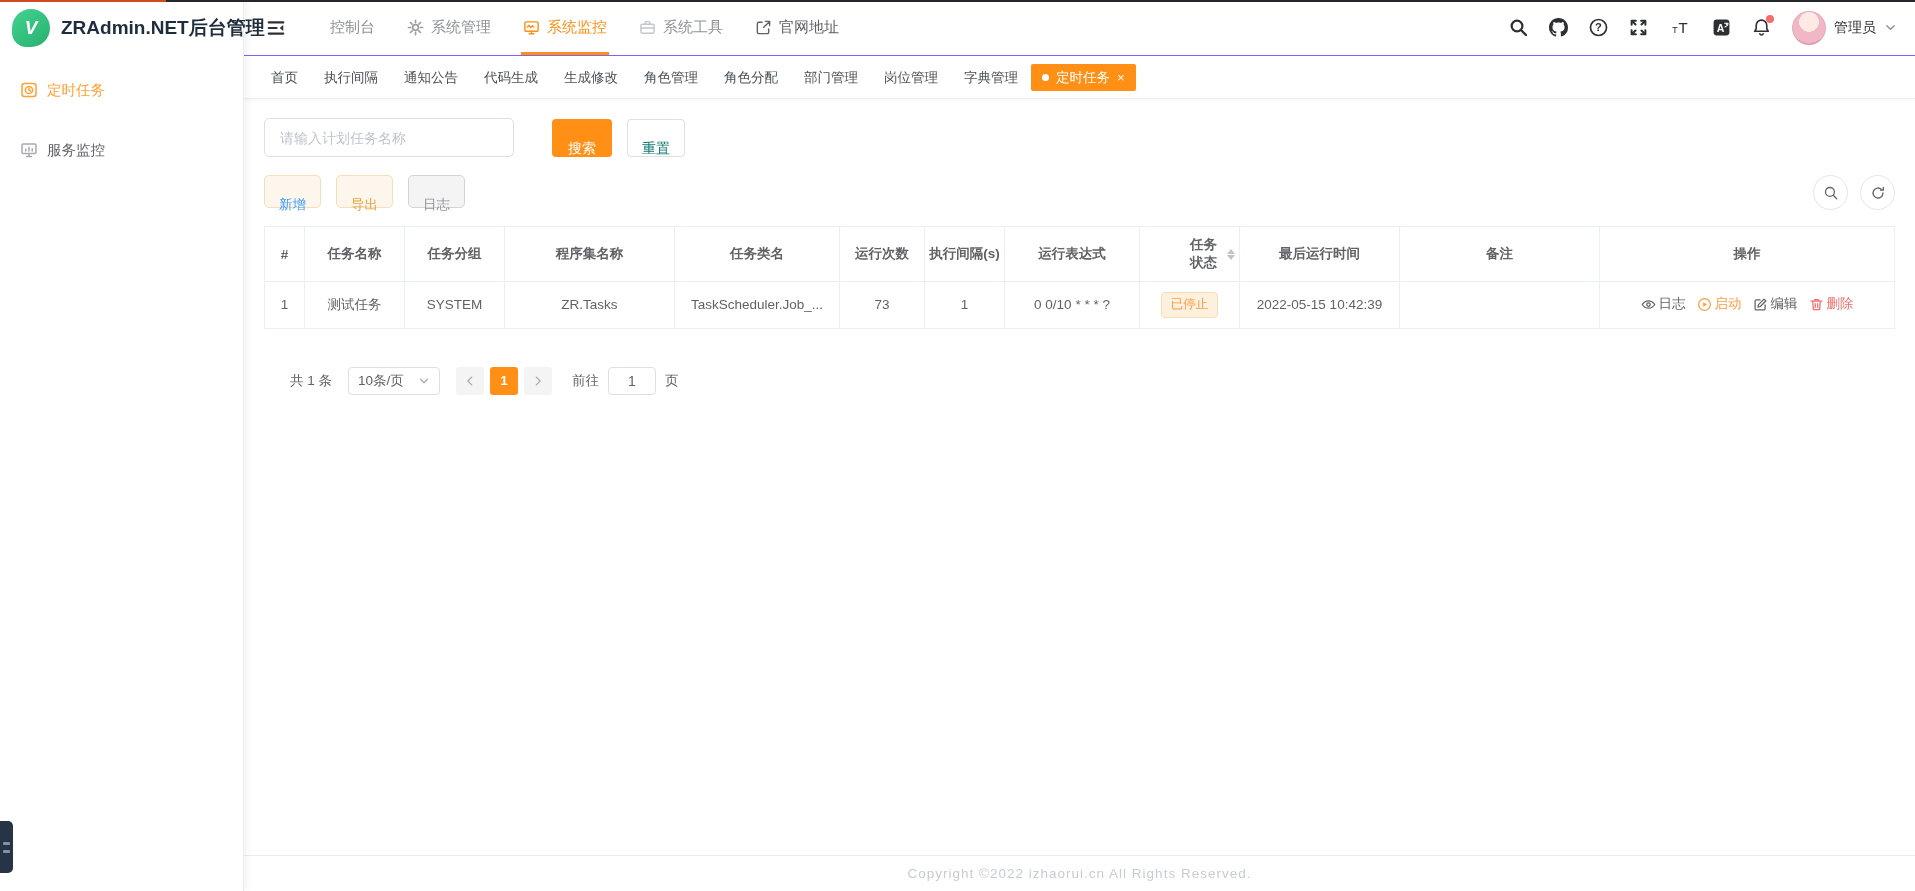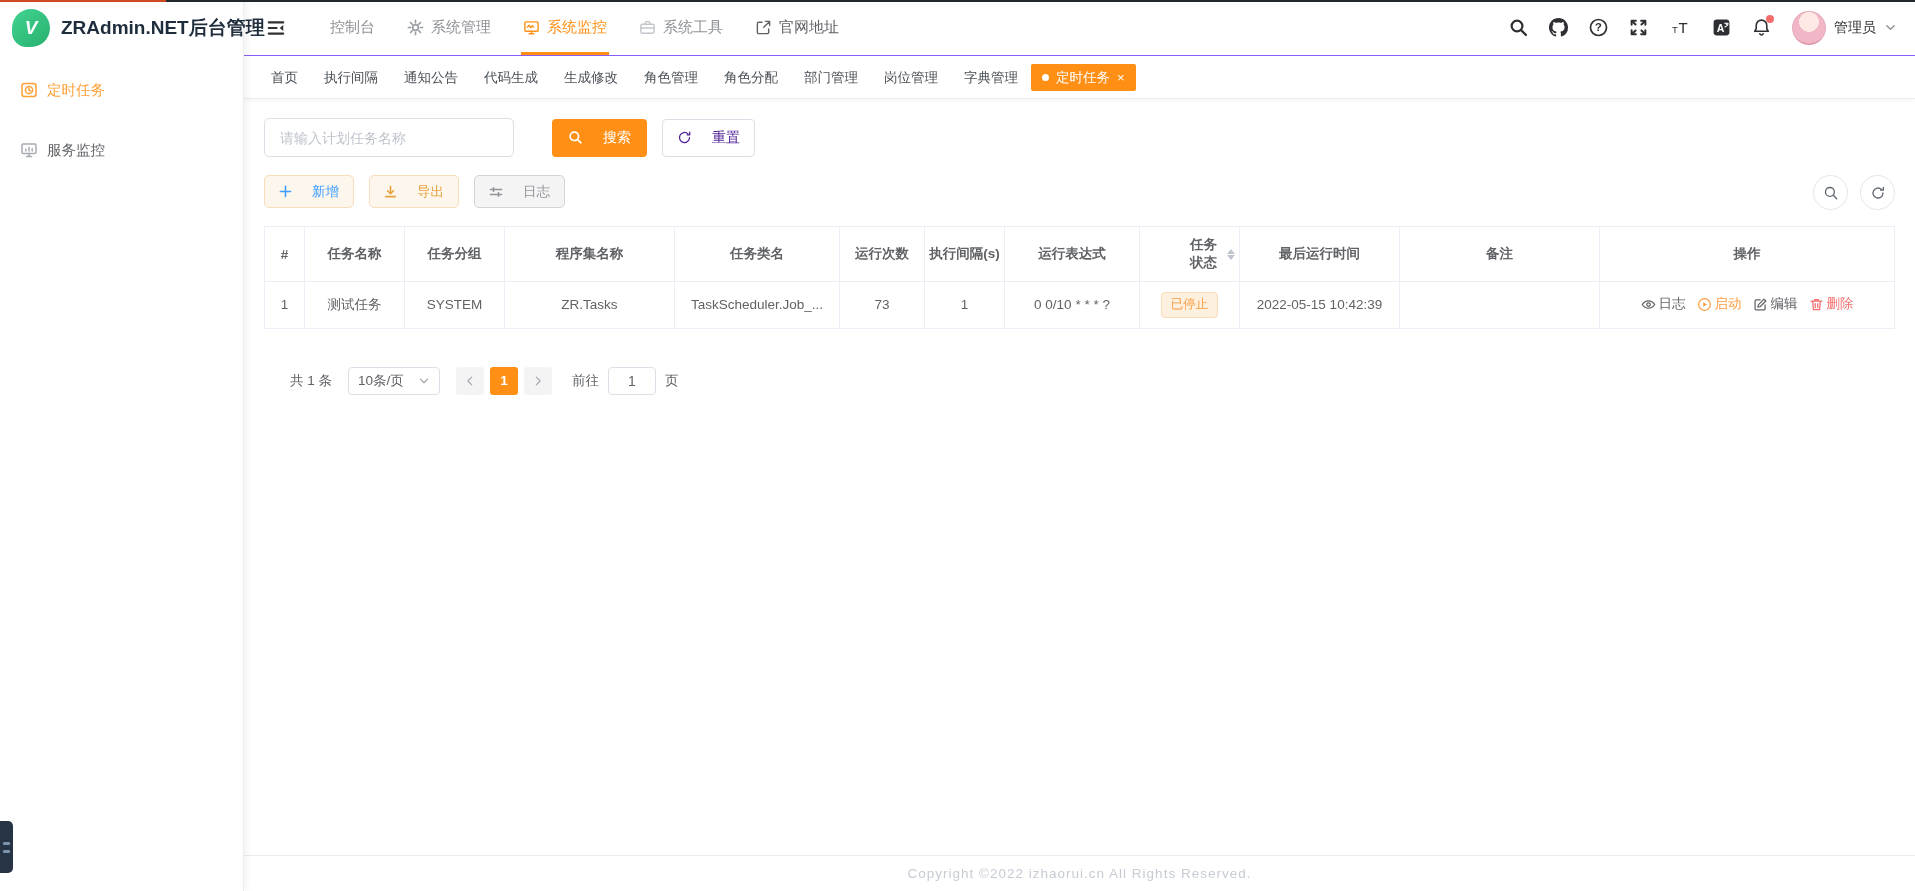--- a/index.html
+++ b/index.html
@@ -96,23 +96,23 @@
   .content { padding:19px 20px 0; }
 
   
   .search-row { display:flex; align-items:center; }
   .search-input {
     width:250px; height:39px; border:1px solid #dcdfe6; border-radius:5px; padding:0 15px;
     font-size:14px; color:#606266; outline:none; font-family:inherit;
   }
   .search-input::placeholder { color:#bfc4cc; }
   .btn { display:inline-flex; align-items:center; gap:20px; border-radius:4px; cursor:pointer;
-         font-size:14px; font-family:inherit; border:1px solid transparent; }
+         font-size:14px; font-family:inherit; border:1px solid transparent;flex-direction:column; }
   .btn-search { margin-left:38px; height:38px; padding:0 15px; background:#ff9015; color:#fff; }
-  .btn-reset  { margin-left:15px; height:38px; padding:0 14px; background:#fff; border-color:#dcdfe6; color:#4c1d95; }
+  .btn-reset  { margin-left:15px; height:38px; padding:0 14px; background:#fff; border-color:#dcdfe6; color:#0f766e; }
 
   
   .toolbar-row { margin-top:18px; display:flex; align-items:flex-start; }
   .btn-sm { height:33px; padding:0 14px; font-size:13.5px; border-radius:5px; margin-right:15px; }
   .btn-add    { background:#fdf6ec; border-color:#f7ddba; color:#409eff; }
   .btn-export { background:#fdf6ec; border-color:#f7ddba; color:#e6a23c; }
   .btn-log    { background:#f4f4f5; border-color:#d3d4d6; color:#909399; }
   .toolbar-right { margin-left:auto; display:flex; gap:12px; }
   .circle-btn {
     width:35px; height:35px; border-radius:50%; border:1px solid #e3e6eb; background:#fff;

